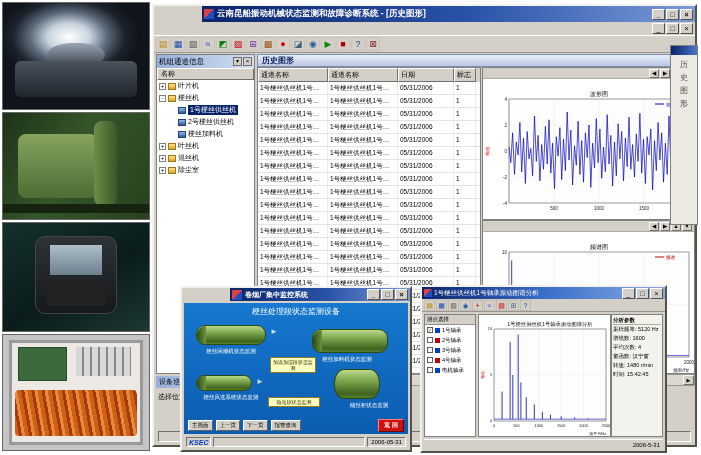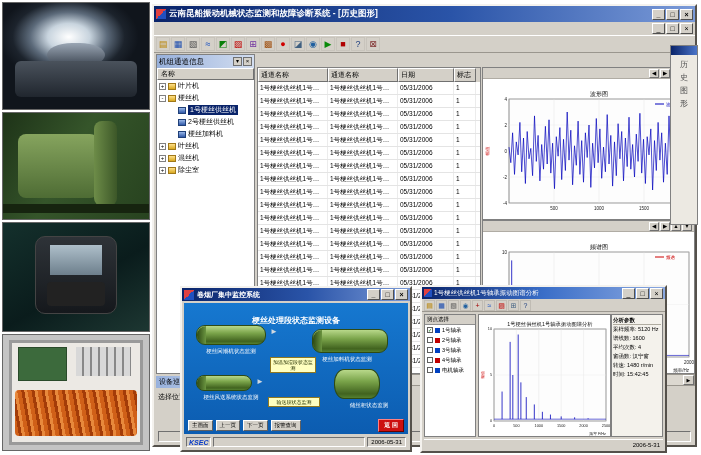--- a/index.html
+++ b/index.html
@@ -19,21 +19,21 @@
   .p3-device{position:absolute;left:22%;top:12%;width:56%;height:72%;background:linear-gradient(180deg,#2e3338,#15181c);border-radius:10px;border:1px solid #444;}
   .p3-screen{position:absolute;left:32%;top:20%;width:36%;height:28%;background:linear-gradient(180deg,#aebfca,#6d7f8c);}
   .p3-keys{position:absolute;left:30%;top:55%;width:40%;height:22%;background:#222;border-radius:4px;}
   #photo4{top:334px;height:117px;background:#c4c4c4;}
   .p4-frame{position:absolute;left:4%;top:4%;width:92%;height:92%;background:#ece9e4;border:3px solid #9a9a9a;}
   .p4-board{position:absolute;left:10%;top:10%;width:34%;height:30%;background:#3c6a3c;border:1px solid #2a4a2a;}
   .p4-breakers{position:absolute;left:50%;top:10%;width:38%;height:26%;background:repeating-linear-gradient(90deg,#d8d8d8 0 6px,#888 6px 8px);}
   .p4-wires{position:absolute;left:8%;top:48%;width:84%;height:40%;background:repeating-linear-gradient(80deg,#d06018 0 4px,#a33c08 4px 7px,#e8893c 7px 10px);border-radius:4px;}
 
   
-  .titlebar{height:16px;background:linear-gradient(90deg,#0a246a 0%,#2a54a8 55%,#7a9ad8 100%);display:flex;align-items:center;color:#fff;font-size:8.5px;font-weight:bold;padding:0 2px;gap:3px;white-space:nowrap;}
+  .titlebar{height:16px;background:linear-gradient(90deg,#0a246a 0%,#2a54a8 55%,#7a9ad8 100%);display:flex;align-items:center;color:#fff;font-size:8.5px;font-weight:bold;padding:0 2px;gap:3px;white-space:nowrap;margin-left:48px;}
   .app-icon{width:10px;height:10px;background:linear-gradient(135deg,#e04040 50%,#2050c0 50%);flex:none;}
   .title-text{overflow:hidden;text-overflow:ellipsis;flex:1;}
   .wbtns{display:flex;flex:none;}
   .wbtn{width:13px;height:11px;background:#d4d0c8;border:1px solid;border-color:#fff #505050 #505050 #fff;color:#000;font-size:7px;line-height:9px;text-align:center;margin-left:1px;}
 
   
   .main-window{position:absolute;left:152px;top:4px;width:545px;height:443px;background:#d4d0c8;border:2px solid;border-color:#f4f2ee #55514b #55514b #f4f2ee;z-index:1;}
   .menu-bar{height:13px;display:flex;align-items:center;font-size:7.5px;color:#000;padding:0 2px;}
   .menu-items{display:flex;}
   .menu-item{padding:0 4px;}
@@ -87,21 +87,21 @@
 
   
   .dock-strip{position:absolute;left:670px;top:45px;width:28px;height:180px;background:#d4d0c8;border:1px solid #808080;z-index:5;}
   .dock-tb{height:9px;background:linear-gradient(90deg,#0a246a,#4a74c8);}
   .dock-body{position:absolute;top:9px;left:0;right:0;bottom:0;background:#ece9e2;display:flex;flex-direction:column;align-items:center;padding-top:4px;gap:2px;font-size:8px;color:#555;}
 
   
   .scada-window{position:absolute;left:180px;top:286px;width:232px;height:166px;border:2px solid;border-color:#f4f2ee #55514b #55514b #f4f2ee;background:#d4d0c8;z-index:10;}
   .sc-tb{height:13px;font-size:7px;}
   .scada-body{position:absolute;left:2px;top:15px;right:2px;bottom:16px;background:linear-gradient(180deg,#1678d0,#0c5cb0);overflow:hidden;}
-  .scada-heading{text-align:center;color:#fff;font-weight:bold;font-size:8px;padding-top:12px;}
+  .scada-heading{text-align:center;color:#fff;font-weight:normal;font-size:8px;padding-top:3px;}
   .cyl{position:absolute;background:linear-gradient(180deg,#b8d88a 0%,#7aa44a 40%,#41631f 85%,#558030 100%);border-radius:9px;border:1px solid #2e4a14;}
   .cap{position:absolute;left:0;top:0;width:9px;height:100%;background:linear-gradient(90deg,#2e4a14,#6a9440);border-radius:9px 0 0 9px;}
   .tank{border-radius:10px/14px;}
   .equip-label{position:absolute;color:#fff;font-size:5.5px;text-align:center;width:88px;line-height:6px;}
   .flow-arrow{position:absolute;color:#cfd8e0;font-size:8px;}
   .a1{left:86px;top:24px;}
   .a2{left:72px;top:74px;}
   .callout{position:absolute;background:#ffffc0;border:1px solid #907820;color:#243000;font-size:5px;line-height:6px;padding:1px 2px;text-align:center;}
   .c1{left:86px;top:54px;width:46px;}
   .c2{left:84px;top:94px;width:52px;}
@@ -237,20 +237,21 @@
             <span class="tree-label">混丝机</span>
           </div>
           <div class="tree-row" style="padding-left: 2px;">
             <span class="toggle">+</span>
             <span class="tree-ico ico-folder"></span>
             <span class="tree-label">除尘室</span>
           </div>
         </div>
     </div>
 
+    <div class="content-caption">历史图形</div>
 
     <div class="data-table">
       <div class="thead" id="table-head">
           <span class="th" style="width: 70px;">通道名称</span>
           <span class="th" style="width: 70px;">通道名称</span>
           <span class="th" style="width: 56px;">日期</span>
           <span class="th" style="width: 22px;">标志</span>
         </div>
       <div class="tbody" id="table-body">
           <div class="tr">

